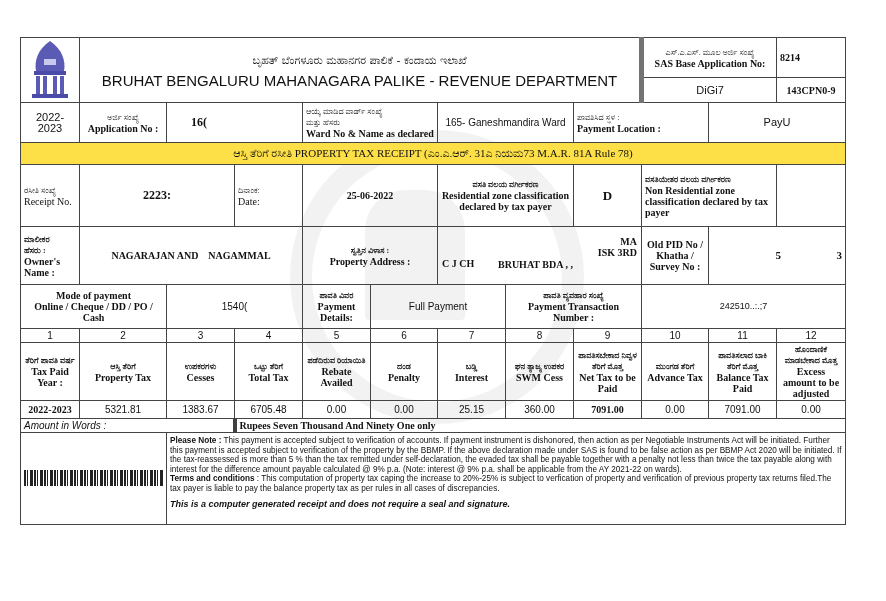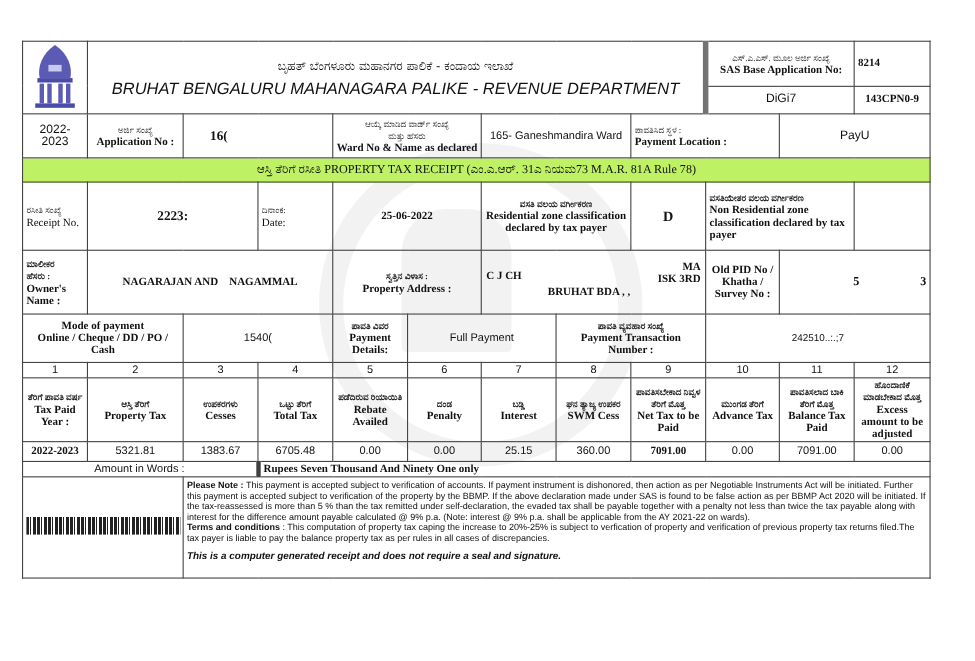--- a/index.html
+++ b/index.html
@@ -4,22 +4,22 @@
 <style>
   html,body{margin:0;padding:0;background:#fff;}
   body{width:886px;height:601px;position:relative;overflow:hidden;font-family:"Liberation Serif",serif;color:#111;}
   .sheet{position:absolute;left:20px;top:37px;width:825px;}
   table{border-collapse:collapse;table-layout:fixed;width:825px;}
   td{border:1px solid #444;padding:1px 3px;vertical-align:middle;text-align:center;font-size:10px;line-height:11px;background:transparent;}
   .sans{font-family:"Liberation Sans",sans-serif;}
   .b{font-weight:bold;}
   .kn{font-size:8px;color:#222;display:block;}
   .left{text-align:left;}
-  .right{text-align:center;}
-  .grey{background:#bef264;}
+  .right{text-align:left;}
+  .grey{background:#fde047;}
   .hdr-kn{font-family:"DejaVu Sans",sans-serif;font-size:11px;}
   .hdr-en{font-family:"Liberation Sans",sans-serif;font-size:15px;}
   .watermark{position:absolute;left:290px;top:130px;width:250px;height:250px;border-radius:50%;border:22px solid rgba(0,0,0,0.05);pointer-events:none;}
   .wm-inner{position:absolute;left:365px;top:190px;width:100px;height:130px;background:rgba(0,0,0,0.05);border-radius:40px 40px 4px 4px;pointer-events:none;}
   .barcode{display:inline-block;width:140px;height:16px;background:repeating-linear-gradient(90deg,#222 0 2px,#fff 2px 3px,#222 3px 4px,#fff 4px 6px,#222 6px 9px,#fff 9px 10px);}
   .note{font-family:"Liberation Sans",sans-serif;font-size:8.2px;line-height:9.6px;text-align:left;vertical-align:top;padding:3px 3px;}
   .note .disc{font-size:9px;font-weight:bold;font-style:italic;margin-top:6px;display:block;}
 </style>
 </head>
 <body>
@@ -53,21 +53,21 @@
         <rect x="6" y="37" width="4" height="18" fill="#5b5bb5"></rect>
         <rect x="13" y="37" width="4" height="18" fill="#5b5bb5"></rect>
         <rect x="23" y="37" width="4" height="18" fill="#5b5bb5"></rect>
         <rect x="30" y="37" width="4" height="18" fill="#5b5bb5"></rect>
         <rect x="2" y="55" width="36" height="4" fill="#4a4aa8"></rect>
         <path d="M14 20 h12 v6 h-12z" fill="#c9c9ee"></path>
       </svg>
     </td>
     <td colspan="8" rowspan="2" style="border-right:5px solid #737373;">
       <div class="hdr-kn">ಬೃಹತ್ ಬೆಂಗಳೂರು ಮಹಾನಗರ ಪಾಲಿಕೆ - ಕಂದಾಯ ಇಲಾಖೆ</div>
-      <div class="hdr-en" style="margin-top:9px;font-style:italic;">BRUHAT BENGALURU MAHANAGARA PALIKE - REVENUE DEPARTMENT</div>
+      <div class="hdr-en" style="margin-top:9px;">BRUHAT BENGALURU MAHANAGARA PALIKE - REVENUE DEPARTMENT</div>
     </td>
     <td colspan="2">
       <span class="kn">ಎಸ್.ಎ.ಎಸ್. ಮೂಲ ಅರ್ಜಿ ಸಂಖ್ಯೆ</span>
       <span class="b">SAS Base Application No:</span>
     </td>
     <td class="left b">8214</td>
   </tr>
   <tr style="height:22px">
     <td colspan="2" class="sans" style="font-size:11px;">DiGi7</td>
     <td class="b">143CPN0-9</td>
@@ -132,21 +132,21 @@
       <span>Owner's Name :</span>
     </td>
     <td colspan="3" class="b" style="white-space:pre;">NAGARAJAN AND    NAGAMMAL</td>
     <td colspan="2" class="b">
       <span class="kn">ಸ್ವತ್ತಿನ ವಿಳಾಸ :</span>
       <span>Property Address :</span>
     </td>
     <td colspan="3" class="b" style="position:relative;padding:0;">
       <div style="position:relative;height:56px;">
         <span style="position:absolute;right:4px;top:8px;">MA</span>
-        <span style="position:absolute;left:4px;top:17px;">C J CH</span>
+        <span style="position:absolute;left:4px;top:30px;">C J CH</span>
         <span style="position:absolute;right:4px;top:19px;">ISK 3RD</span>
         <span style="position:absolute;left:60px;top:31px;">BRUHAT BDA , ,</span>
       </div>
     </td>
     <td class="b">Old PID No / Khatha / Survey  No :</td>
     <td colspan="2" class="b" style="font-size:11px;text-align:right;">
       <span>5</span>
       <span style="display:inline-block;width:50px;"></span>
       <span>3</span>
     </td>
@@ -209,21 +209,21 @@
     <td>0.00</td>
     <td>25.15</td>
     <td>360.00</td>
     <td class="b" style="font-family:'Liberation Serif',serif;">7091.00</td>
     <td>0.00</td>
     <td>7091.00</td>
     <td>0.00</td>
   </tr>
 
   <tr style="height:14px">
-    <td colspan="3" class="sans right" style="border-right:4px solid #404040;">Amount in Words :</td>
+    <td colspan="3" class="sans right" style="border-right:4px solid #404040;font-style:italic;">Amount in Words :</td>
     <td colspan="9" class="left b">Rupees Seven Thousand And Ninety One  only</td>
   </tr>
 
   <tr style="height:92px">
     <td colspan="2">
       <span class="barcode"></span>
     </td>
     <td colspan="10" class="note">
       <span style="font-weight:bold;">Please Note :</span><span> This payment is accepted subject to verification of accounts. If payment instrument is dishonored, then action as per Negotiable Instruments Act will be initiated. Further this payment is accepted subject to verification of the property by the BBMP. If the above declaration made under SAS is found to be false action as per BBMP Act 2020 will be initiated. If the tax-reassessed is more than 5 % than the tax remitted under self-declaration, the evaded tax shall be payable together with a penalty not less than twice the tax payable along with interest for the difference amount payable calculated @ 9% p.a. (Note: interest @ 9% p.a. shall be applicable from the AY 2021-22 on wards).</span><br>
       <span style="font-weight:bold;">Terms and conditions</span><span> : This computation of property tax caping the increase to 20%-25% is subject to verfication of property  and  verification of previous property tax returns filed.The tax payer is liable to pay the balance property tax as per rules in all cases of discrepancies.</span>

